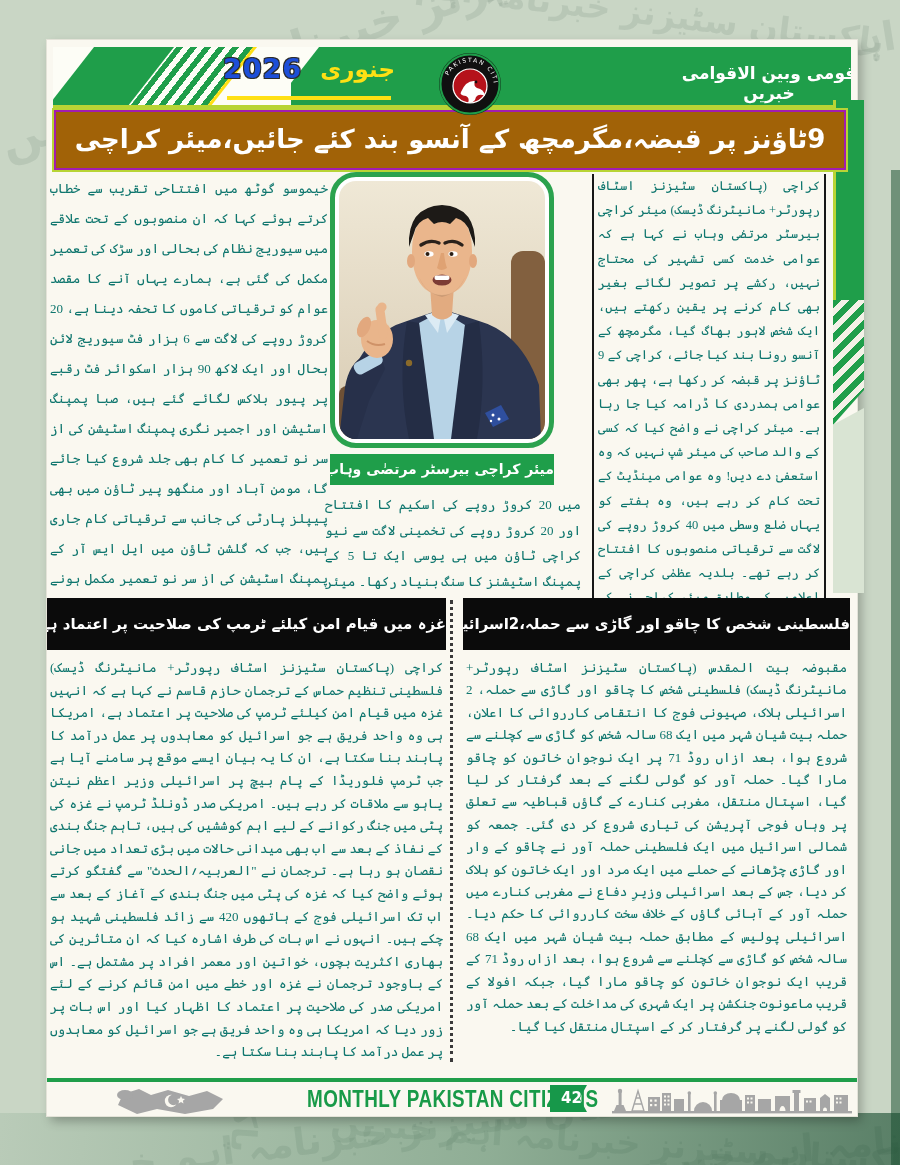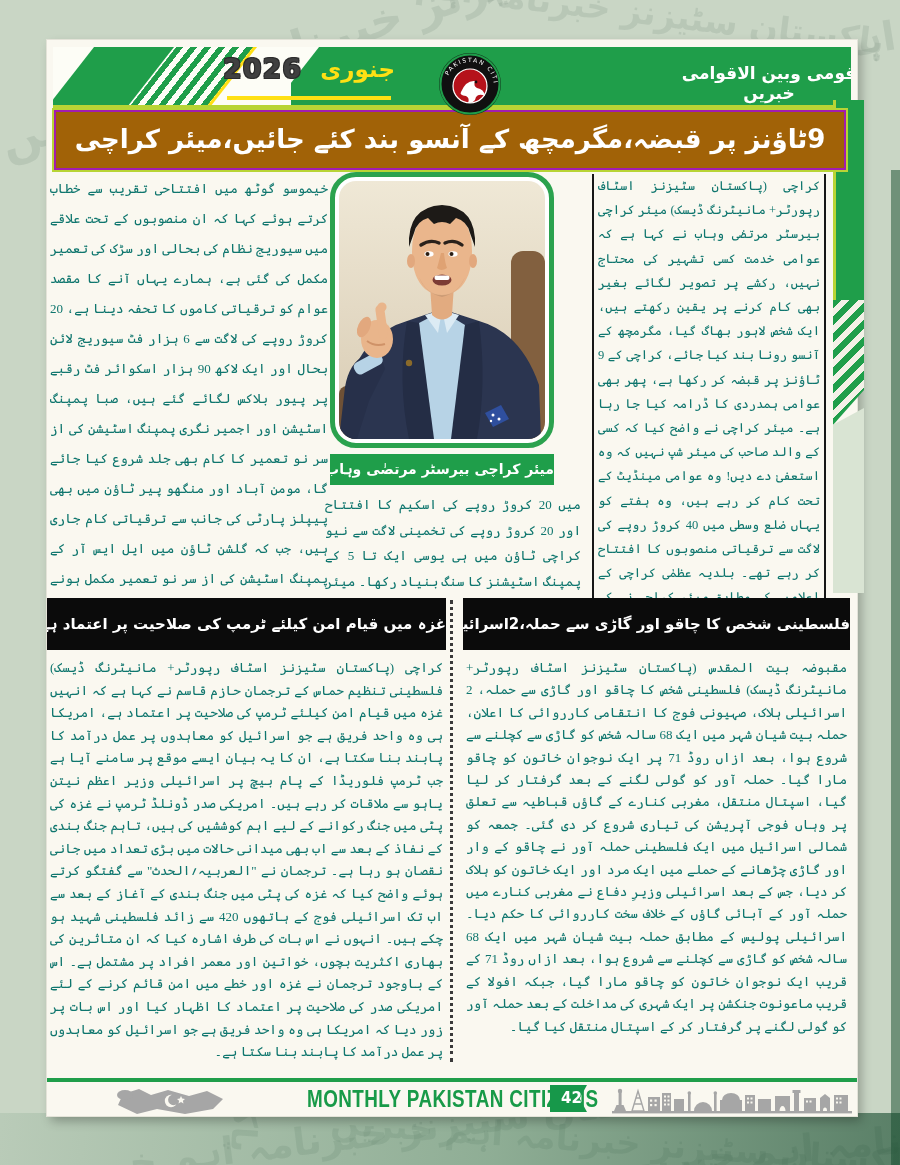--- a/index.html
+++ b/index.html
@@ -26,21 +26,21 @@
 
   
   .banner{position:absolute;left:6px;top:7px;width:798px;height:58px;background:#fdfdf6;
           overflow:hidden;border-bottom:3px solid #b8d435;}
   .banner .field{position:absolute;left:238px;top:0;right:0;bottom:0;background:#1f9e4a;}
   .banner .para1{position:absolute;left:17px;top:-4px;width:80px;height:120%;background:#1f9e4a;transform:skewX(-38deg);}
   .banner .stripes{position:absolute;left:99px;top:-4px;width:78px;height:120%;transform:skewX(-38deg);
           background:repeating-linear-gradient(90deg,#1f9e4a 0 7px,#fdfdf6 7px 14px);}
   .banner .ydiag{position:absolute;left:176px;top:-4px;width:4px;height:120%;background:#ffe014;transform:skewX(-38deg);}
   .banner .whitebox{position:absolute;left:184px;top:-4px;width:58px;height:120%;background:#fdfdf6;transform:skewX(-38deg);}
-  .year{position:absolute;left:170px;top:6px;width:76px;text-align:left;font-size:27px;font-weight:bold;color:#404040;
+  .year{position:absolute;left:170px;top:6px;width:76px;text-align:left;font-size:27px;font-weight:bold;color:#1d4ed8;
         text-shadow:1px 1px 0 #2c2c2c,-1px -1px 0 #2c2c2c,1px -1px 0 #2c2c2c,-1px 1px 0 #2c2c2c;letter-spacing:1px;}
   .month{position:absolute;left:246px;top:9px;width:96px;text-align:right;font-size:23px;font-weight:bold;color:#ffe014;direction:rtl;}
   .date-underline{position:absolute;left:174px;top:49px;width:164px;height:4px;background:#ffe014;}
   .section-title{position:absolute;left:600px;top:16px;width:232px;text-align:center;direction:rtl;}
   .section-title b{display:inline-block;color:#ffffff;font-size:17px;font-weight:bold;
         border-bottom:2px solid #ffffff;padding:0 6px 5px 6px;}
   .logo{position:absolute;left:391px;top:12px;width:64px;height:64px;z-index:5;}
 
   
   .ribbon-solid{position:absolute;left:786px;top:60px;width:28px;height:200px;background:#1f9e4a;border-left:3px solid #b8d435;}

